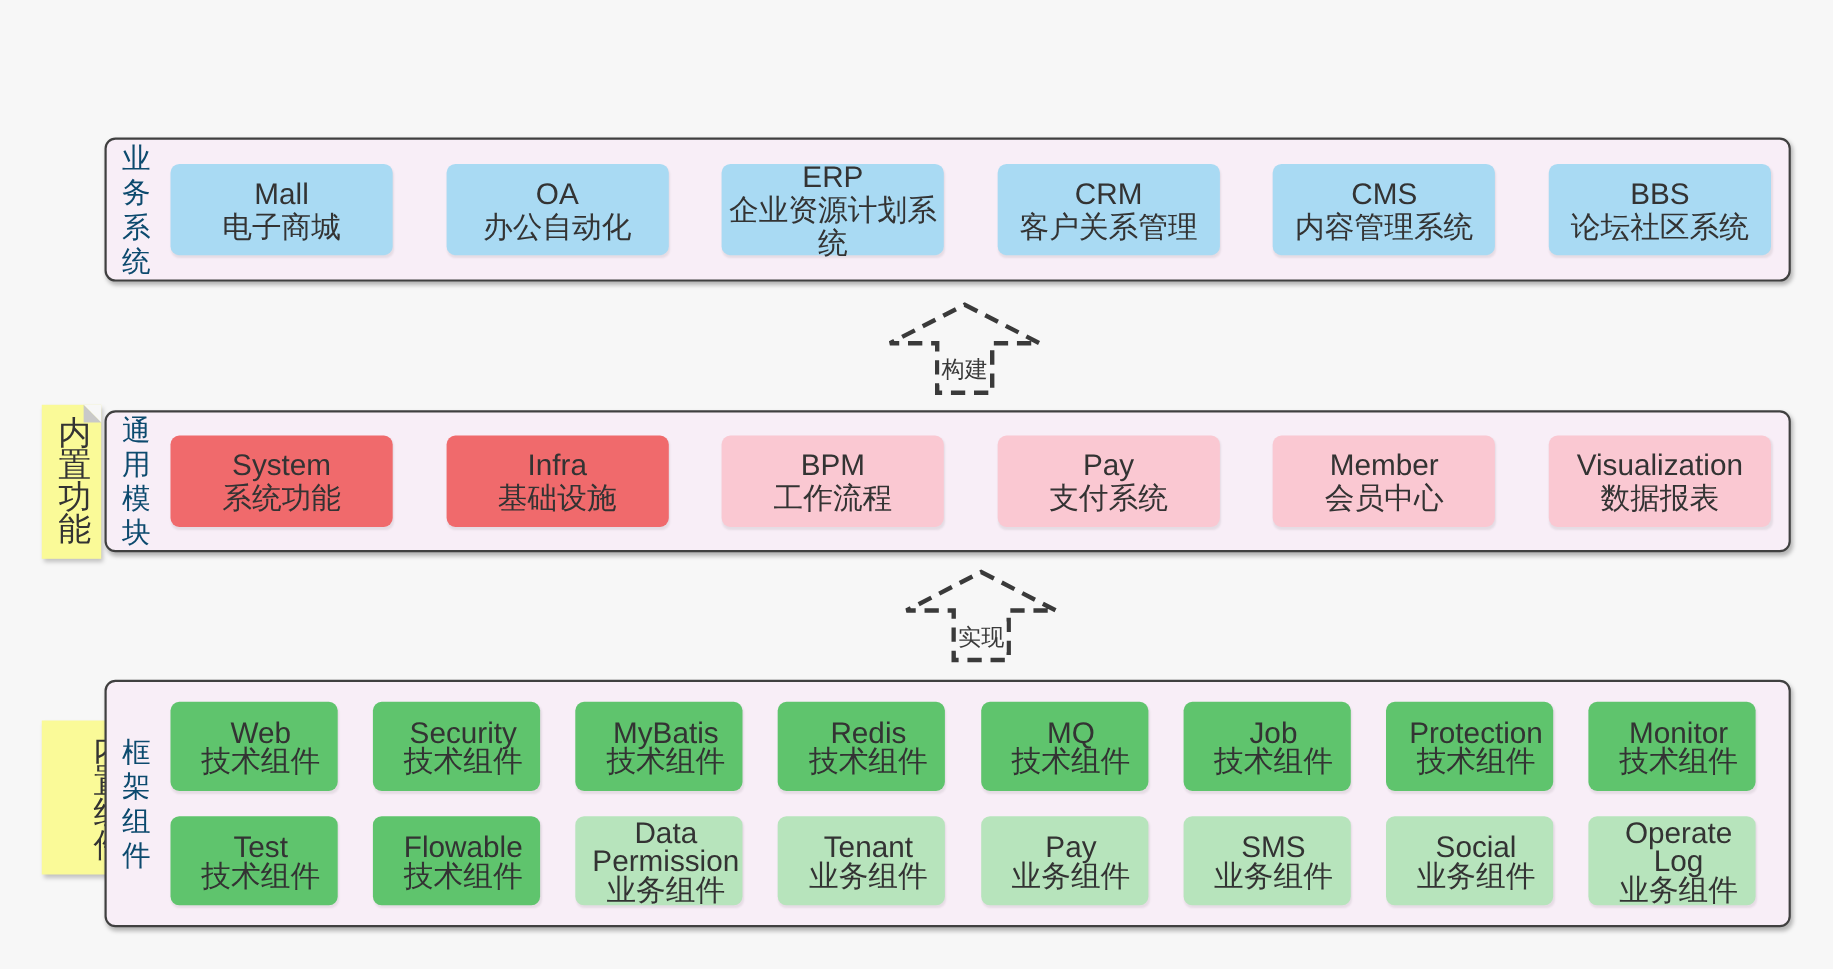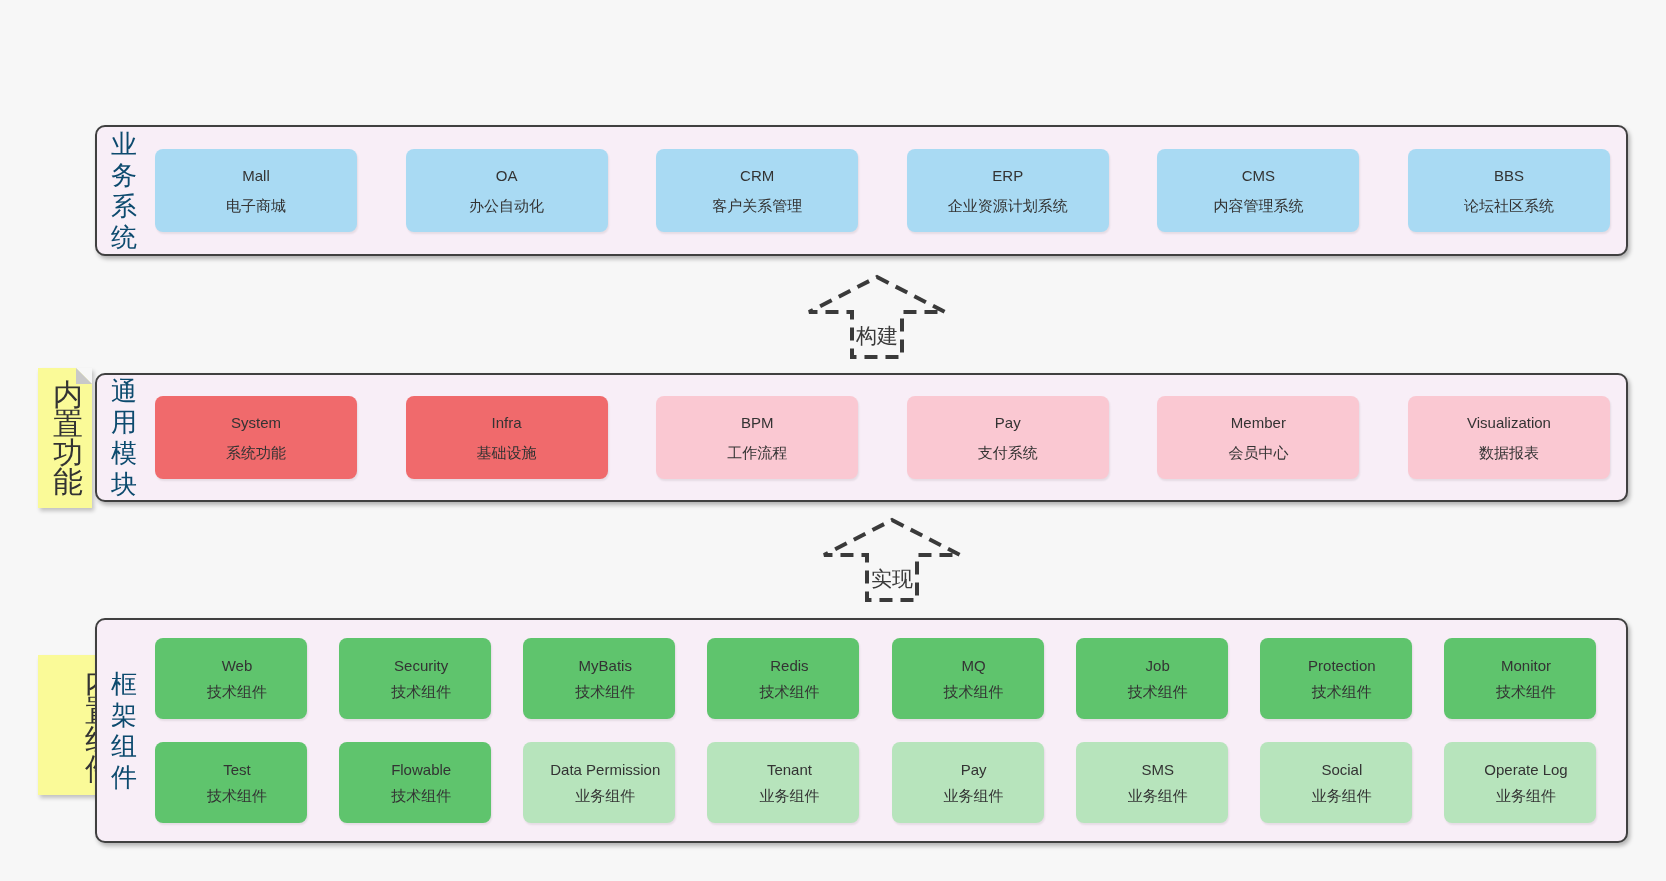--- a/index.html
+++ b/index.html
@@ -18,21 +18,21 @@
         display:flex;align-items:center;justify-content:center;}
   .vtext{display:block;width:28px;font-size:26px;line-height:31px;letter-spacing:0;
         word-break:break-all;text-align:center;color:#0c4a6e;}
 
   
   .band-boxes{position:absolute;left:58px;right:16px;top:0;bottom:0;
         display:flex;justify-content:space-between;align-items:center;}
   .box{display:flex;flex-direction:column;justify-content:center;text-align:center;
         border-radius:8px;box-shadow:1px 2px 2px rgba(0,0,0,0.08);}
   .band12 .box{width:202px;height:83px;}
-  .box-name,.box-sub{font-size:15px;line-height:30px;color:#333;}
+  .box-name,.box-sub{font-size:27px;line-height:30px;color:#333;}
   #band3 .box-name,#band3 .box-sub{line-height:26px;padding-left:12px;}
 
   .blue{background:#a9daf3;}
   .red{background:#f06a6c;}
   .pink{background:#fac8d2;}
   .green{background:#5fc46d;}
   .lightgreen{background:#b7e4bc;}
 
   .band3-grid{position:absolute;left:58px;right:30px;top:18px;bottom:18px;
         display:grid;grid-template-columns:repeat(8,152px);
@@ -72,26 +72,26 @@
     <div class="band-boxes">
       <div class="box blue">
         <div class="box-name">Mall</div>
         <div class="box-sub">电子商城</div>
       </div>
       <div class="box blue">
         <div class="box-name">OA</div>
         <div class="box-sub">办公自动化</div>
       </div>
       <div class="box blue">
+        <div class="box-name">ERP</div>
+        <div class="box-sub">企业资源计划系统</div>
+      </div>
+      <div class="box blue">
         <div class="box-name">CRM</div>
         <div class="box-sub">客户关系管理</div>
-      </div>
-      <div class="box blue">
-        <div class="box-name">ERP</div>
-        <div class="box-sub">企业资源计划系统</div>
       </div>
       <div class="box blue">
         <div class="box-name">CMS</div>
         <div class="box-sub">内容管理系统</div>
       </div>
       <div class="box blue">
         <div class="box-name">BBS</div>
         <div class="box-sub">论坛社区系统</div>
       </div>
     </div>

